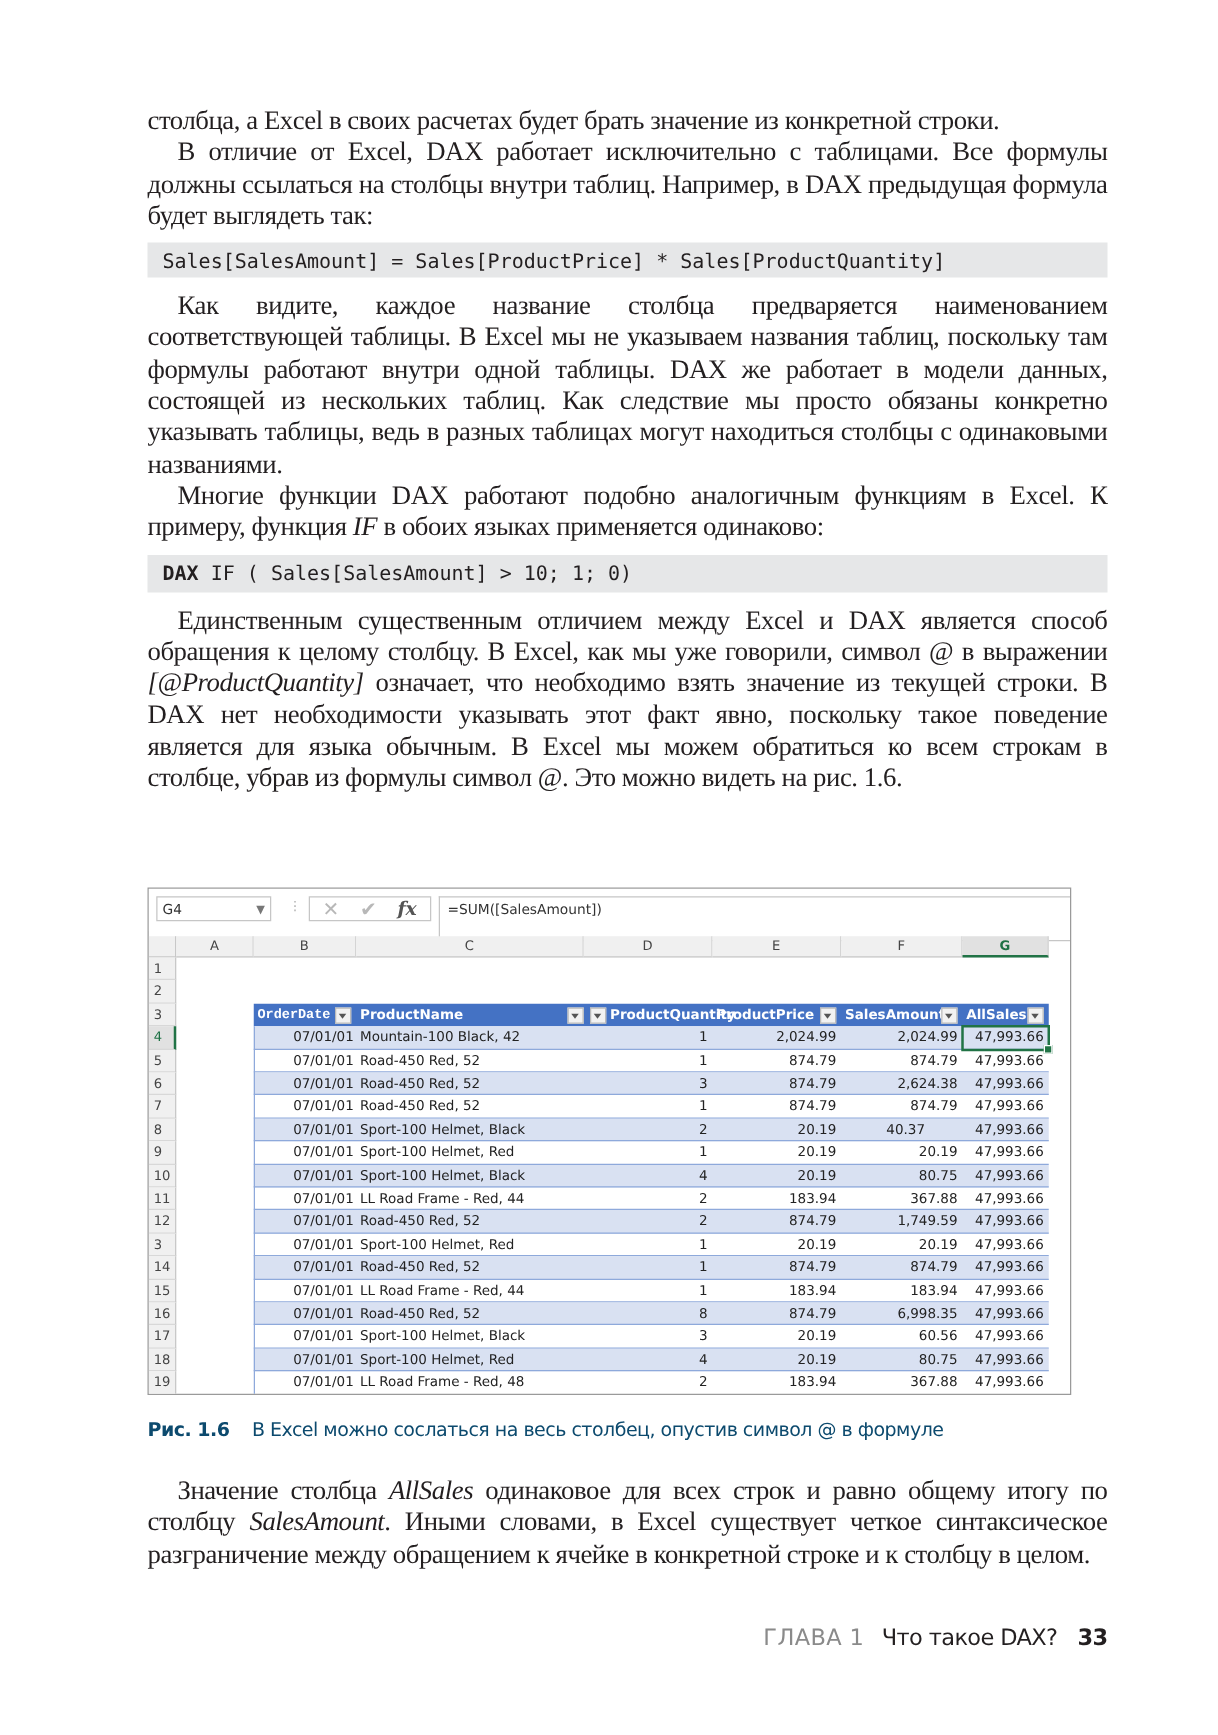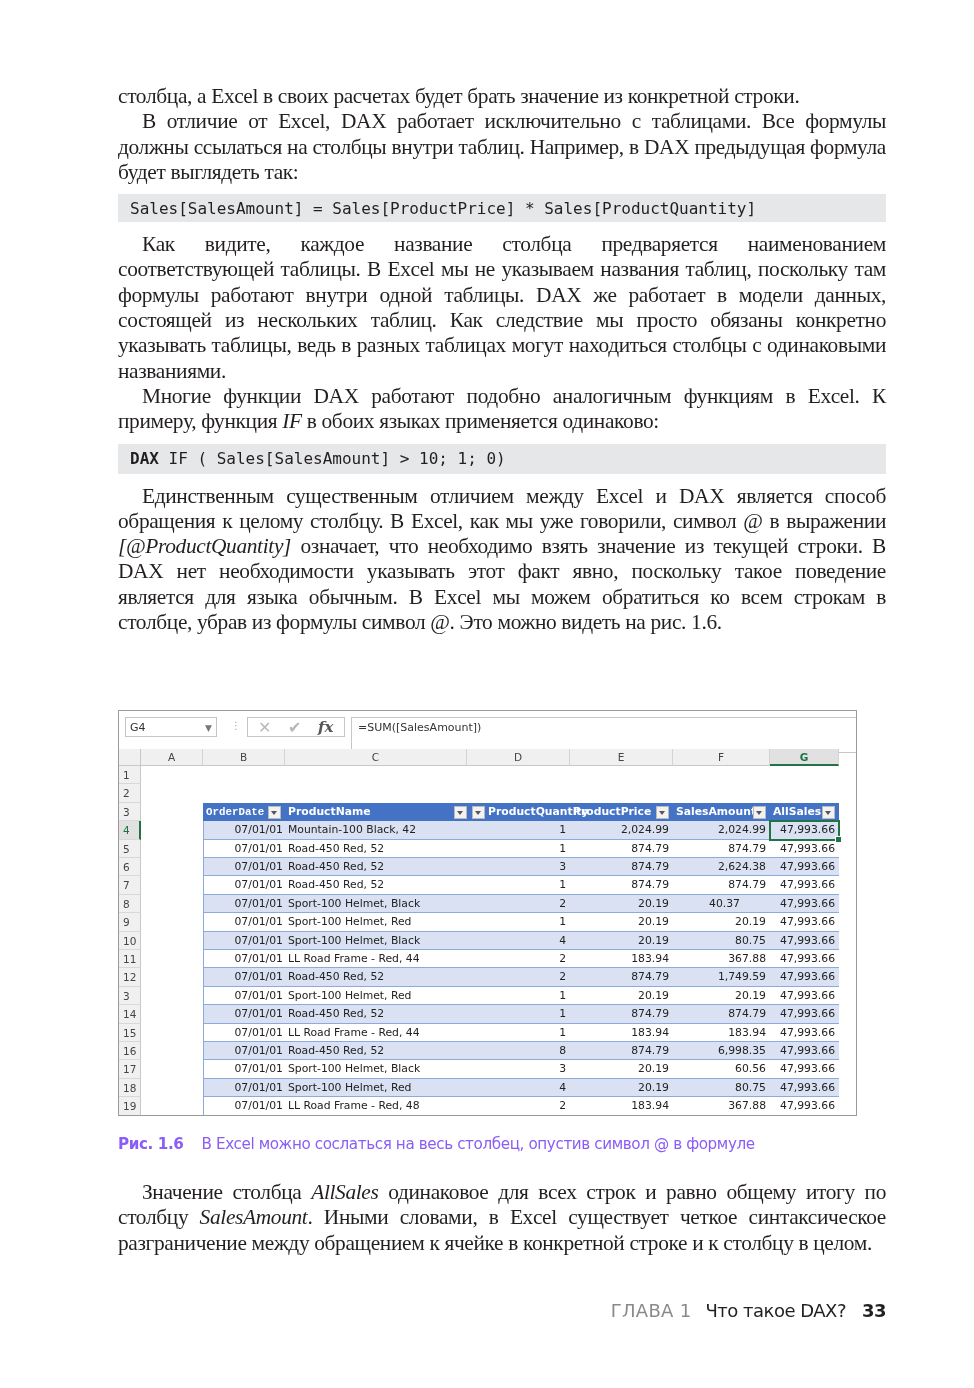--- a/index.html
+++ b/index.html
@@ -56,21 +56,21 @@
   .cell.l { text-align: left; padding-left: 3px; }
   .filt { display: inline-block; width: 11px; height: 11px; background: #f2f2f2; border: 1px solid #bbb; vertical-align: middle; margin-left: 3px; position: relative; top: -1px; }
   .filt::after { content: ""; position: absolute; left: 2px; top: 4px; border-left: 3.5px solid transparent; border-right: 3.5px solid transparent; border-top: 4px solid #555; }
   .hname { position: absolute; top: 0; padding-left: 3px; }
   .hfilt { position: absolute; top: 3px; }
   .active-cell { position: absolute; border: 2px solid #217346; box-sizing: border-box; }
   .active-cell::after { content: ""; position: absolute; right: -4px; bottom: -4px; width: 5px; height: 5px; background: #217346; border: 1px solid #fff; }
   .tbl-rborder { position: absolute; left: 84px; width: 1px; background: #8ea9db; }
   .caption {
     position: absolute; left: 0; top: 1051px; font-family: "DejaVu Sans", "Liberation Sans", sans-serif;
-    font-size: 15.2px; color: #8b5cf6; letter-spacing: -0.4px; white-space: nowrap;
+    font-size: 15.2px; color: #0c4a6e; letter-spacing: -0.4px; white-space: nowrap;
   }
   .caption b { font-weight: bold; margin-right: 18px; }
   .after { position: absolute; left: 0; top: 1096px; width: 768px; }
   .footer {
     position: absolute; right: 88px; top: 1300px; font-family: "DejaVu Sans", "Liberation Sans", sans-serif;
     font-size: 18px; letter-spacing: -0.5px; white-space: nowrap; color: #231f20;
   }
   .footer .chap { color: #8a8a8a; margin-right: 14px; letter-spacing: 0.3px; }
   .footer .num { font-weight: bold; margin-left: 16px; }
 </style>

